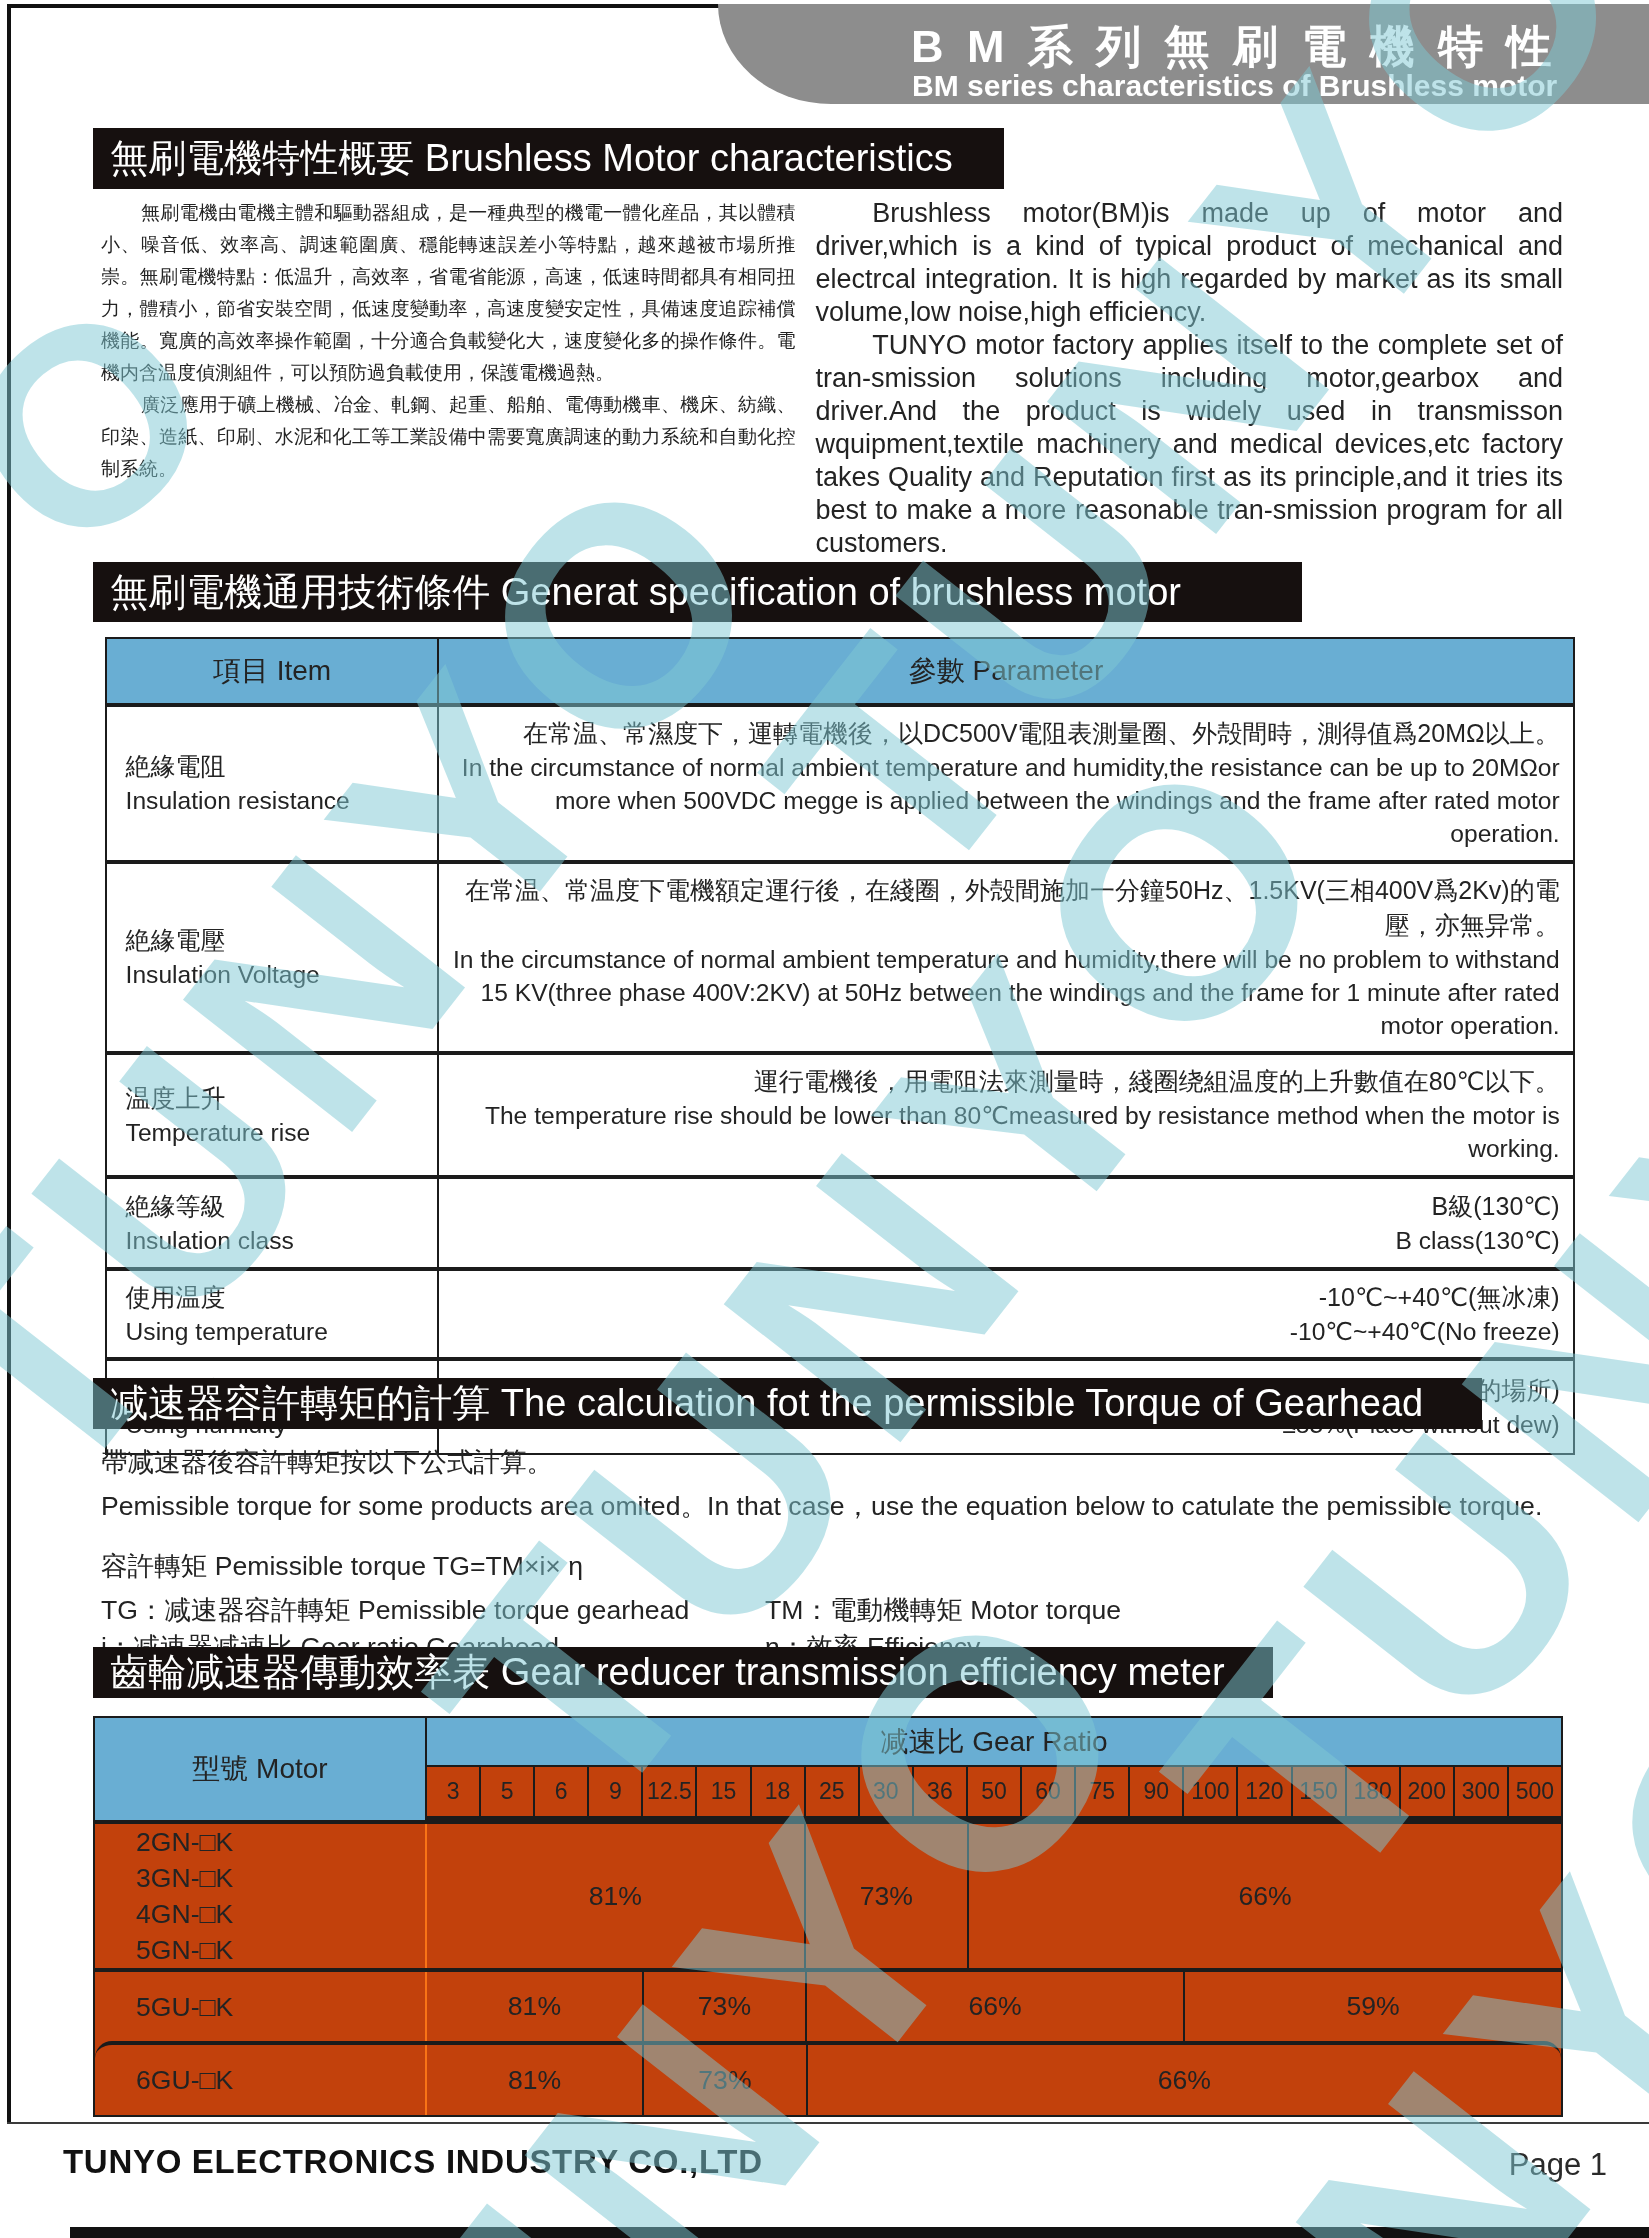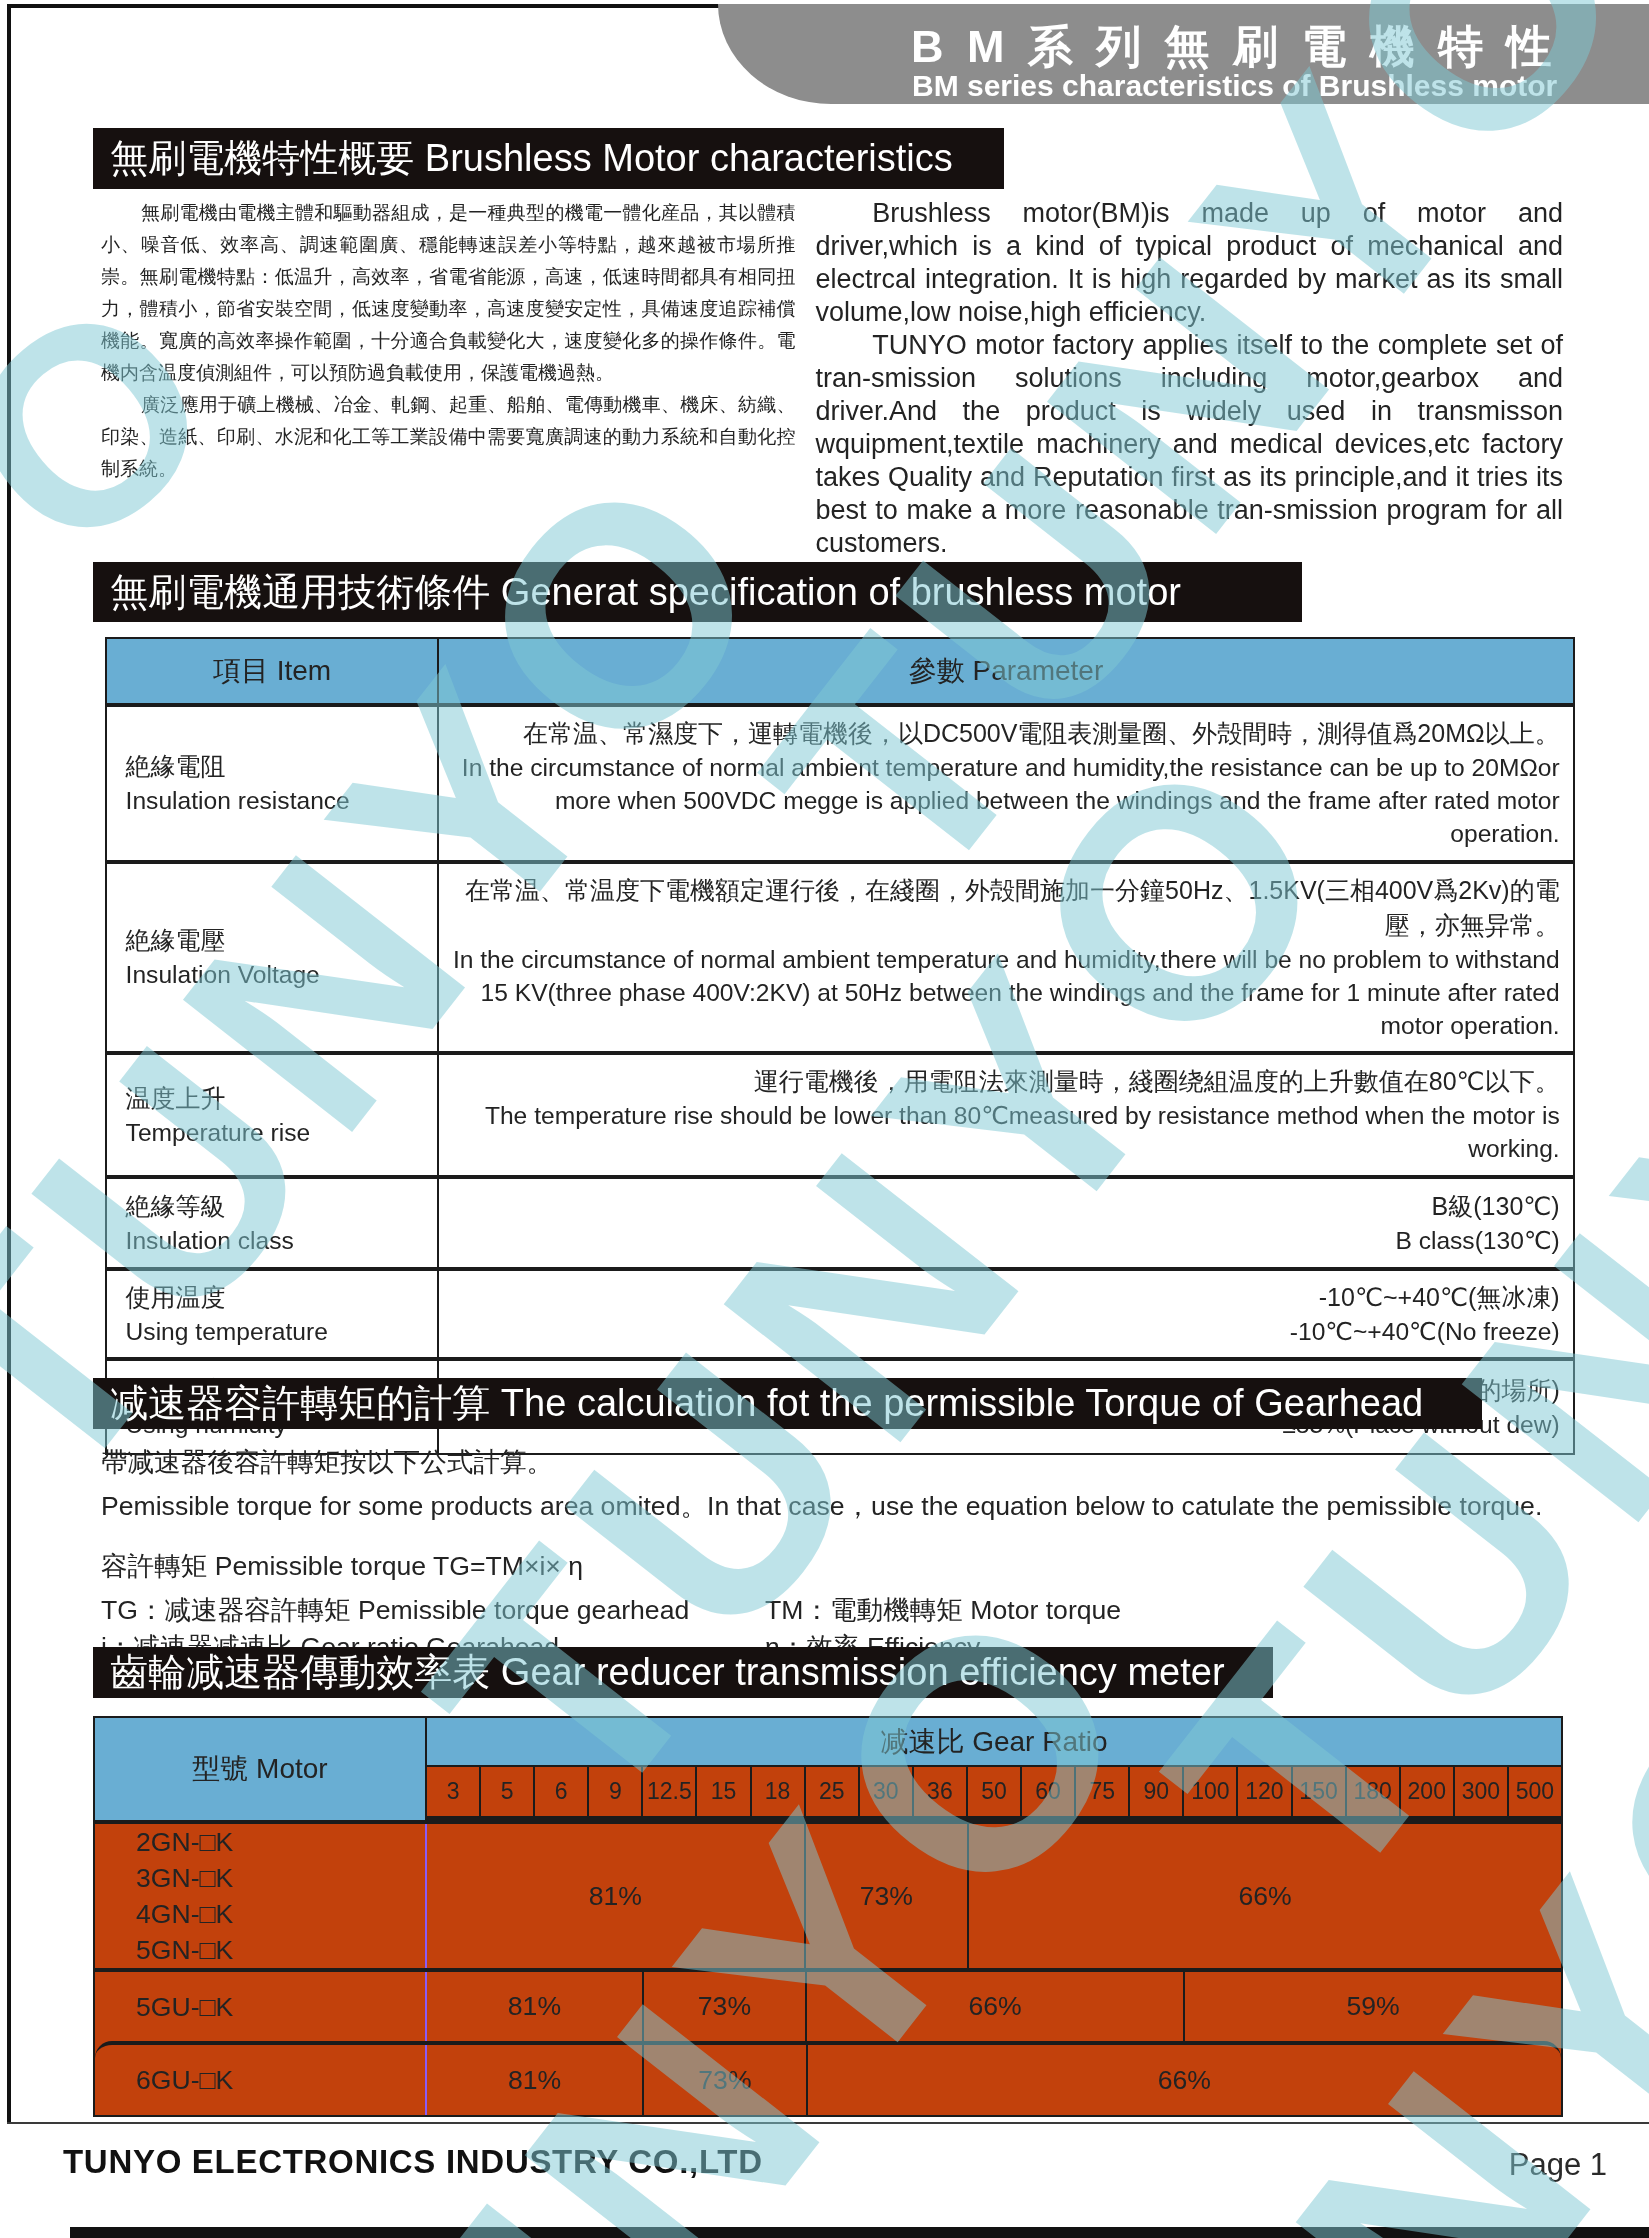--- a/index.html
+++ b/index.html
@@ -53,21 +53,21 @@
   .t2-motor-h{width:332px;flex:0 0 332px;background:#69aed3;border-right:2px solid #1b1b1b;box-sizing:border-box;
               display:flex;align-items:center;justify-content:center;font-size:28px;}
   .t2-ratio-wrap{flex:1;display:flex;flex-direction:column;}
   .t2-ratio-band{height:47px;background:#69aed3;border-bottom:2px solid #1b1b1b;
                  display:flex;align-items:center;justify-content:center;font-size:28px;}
   .t2-nums{height:49px;display:flex;border-bottom:4px solid #1b1b1b;}
   .t2-num{flex:1;display:flex;align-items:center;justify-content:center;font-size:23px;
           border-right:2px solid #1b1b1b;box-sizing:border-box;}
   .t2-num:last-child{border-right:none;}
   .t2-row{display:flex;border-top:4px solid #1b1b1b;}
-  .t2-models{width:332px;flex:0 0 332px;border-right:2px solid #8b5cf6;box-sizing:border-box;
+  .t2-models{width:332px;flex:0 0 332px;border-right:2px solid #f97316;box-sizing:border-box;
              display:flex;flex-direction:column;justify-content:center;padding-left:41px;font-size:26.6px;line-height:36px;}
   .t2-cells{flex:1;display:flex;}
   .t2-cell{display:flex;align-items:center;justify-content:center;font-size:26.6px;
            border-right:2px solid #1b1b1b;box-sizing:border-box;}
   .t2-cell:last-child{border-right:none;}
   .h-gn{min-height:141px;} .h-gu5{min-height:69px;} .h-gu6{min-height:70px;border-radius:17px;}
   
   .footline{position:absolute;left:6.6px;right:0;top:2122px;height:2px;background:#3a3a3a;}
   .foot-co{position:absolute;left:63px;top:2143px;font-size:33px;font-weight:700;letter-spacing:0.7px;color:#111;}
   .foot-page{position:absolute;right:43px;top:2147px;font-size:31px;color:#2a2a2a;}

